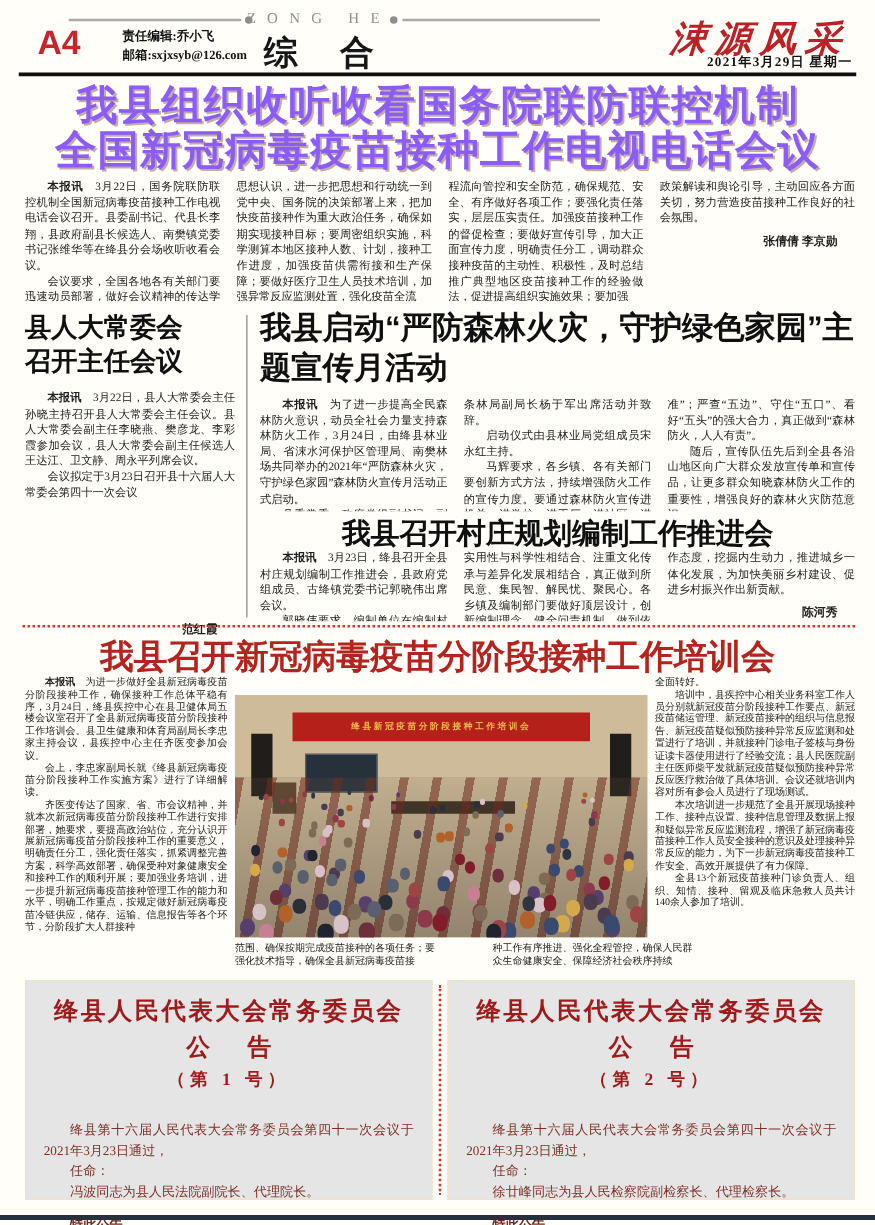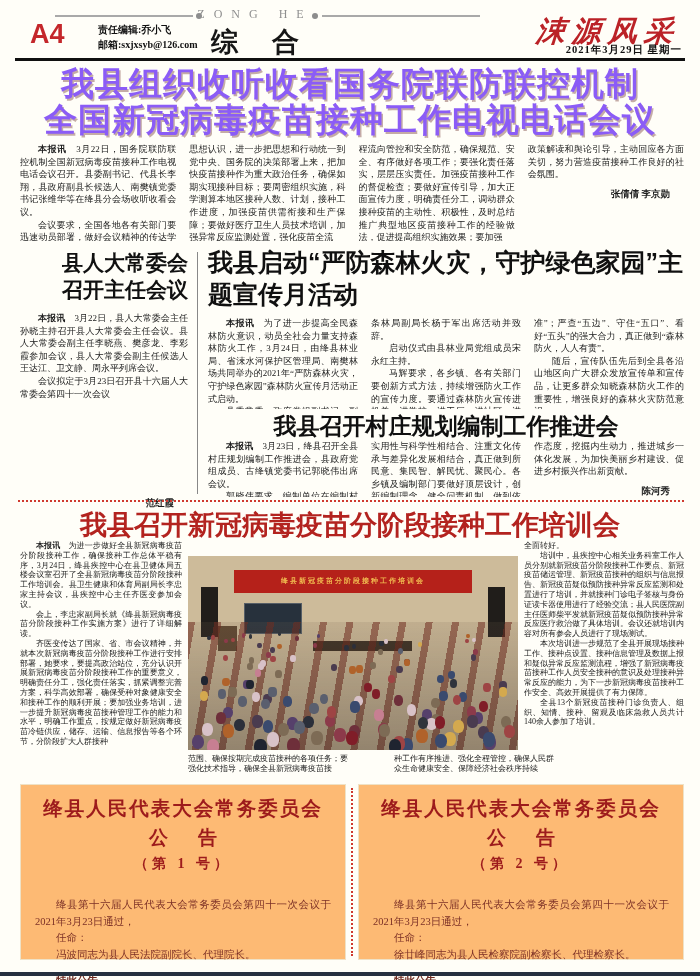--- a/index.html
+++ b/index.html
@@ -46,21 +46,21 @@
       white-space:nowrap;overflow:hidden;font-family:"Liberation Sans",sans-serif;font-weight:bold;}
   .photo-screen{position:absolute;top:24%;left:17%;width:17%;height:15%;background:#27313c;border:1px solid #565e66;}
   .photo-speaker{position:absolute;width:5%;height:26%;background:#201d1a;top:16%;}
   .photo-podium{position:absolute;top:36%;left:9%;width:6%;height:13%;background:#5d4630;}
   .photo-table{position:absolute;top:44%;left:38%;width:30%;height:5%;background:#3a2e22;}
   .photo-crowd{position:absolute;left:0;bottom:0;width:100%;height:66%;
       background:linear-gradient(180deg,rgba(120,100,80,.15),rgba(40,30,28,.35)),
       repeating-linear-gradient(100deg,rgba(112,35,24,.55) 0 7px,rgba(60,25,20,.0) 7px 26px);}
   .photo-crowd .head{position:absolute;border-radius:45%;display:block;}
   
-  .notice{background:#fdba74;border:1px solid #efe2c6;padding:10px 14px;box-sizing:border-box;}
+  .notice{background:#e5e5e5;border:1px solid #efe2c6;padding:10px 14px;box-sizing:border-box;}
   .notice-title{text-align:center;font-size:19.5px;font-weight:bold;color:#9d1b1c;letter-spacing:2px;}
   .notice-gonggao{text-align:center;font-size:19px;font-weight:bold;color:#9d1b1c;letter-spacing:30px;text-indent:30px;margin-top:3px;}
   .notice-number{text-align:center;font-size:14px;font-weight:bold;color:#9d1b1c;letter-spacing:4px;margin-top:4px;}
   .notice-body{margin-top:24px;font-size:10.5px;line-height:16.5px;color:#7c3026;text-align:justify;}
   .notice-body .ind{text-indent:2em;}
   .notice-teci{font-weight:bold;margin-top:10px;text-indent:2em;color:#6f2a20;}
   .bottom-rule{background:#26303f;}
 </style>
 </head>
 <body>
@@ -102,21 +102,21 @@
     <div class="col bt">
         <p>程流向管控和安全防范，确保规范、安全、有序做好各项工作；要强化责任落实，层层压实责任。加强疫苗接种工作的督促检查；要做好宣传引导，加大正面宣传力度，明确责任分工，调动群众接种疫苗的主动性、积极性，及时总结推广典型地区疫苗接种工作的经验做法，促进提高组织实施效果；要加强</p>
       </div>
     <div class="col bt">
       <p>政策解读和舆论引导，主动回应各方面关切，努力营造疫苗接种工作良好的社会氛围。</p>
       <div class="byline">张倩倩 李京勋</div>
     </div>
   </div>
 
   <div class="abs" style="left:20px;top:249px;width:168px;">
-    <div class="black-head" style="font-size:21px;line-height:27px;text-align:right;">
+    <div class="black-head" style="font-size:21px;line-height:27px;text-align:left;">
       <div>县人大常委会</div>
       <div>召开主任会议</div>
     </div>
     <div class="bt" style="margin-top:9px;height:178px;overflow:hidden;">
       <p class="para"><b class="tag">本报讯　</b><span>3月22日，县人大常委会主任孙晓主持召开县人大常委会主任会议。县人大常委会副主任李晓燕、樊彦龙、李彩霞参加会议，县人大常委会副主任候选人王达江、卫文静、周永平列席会议。</span></p>
       <p class="para">会议拟定于3月23日召开县十六届人大常委会第四十一次会议</p>
     </div>
     <div class="byline">范红霞</div>
   </div>
 

